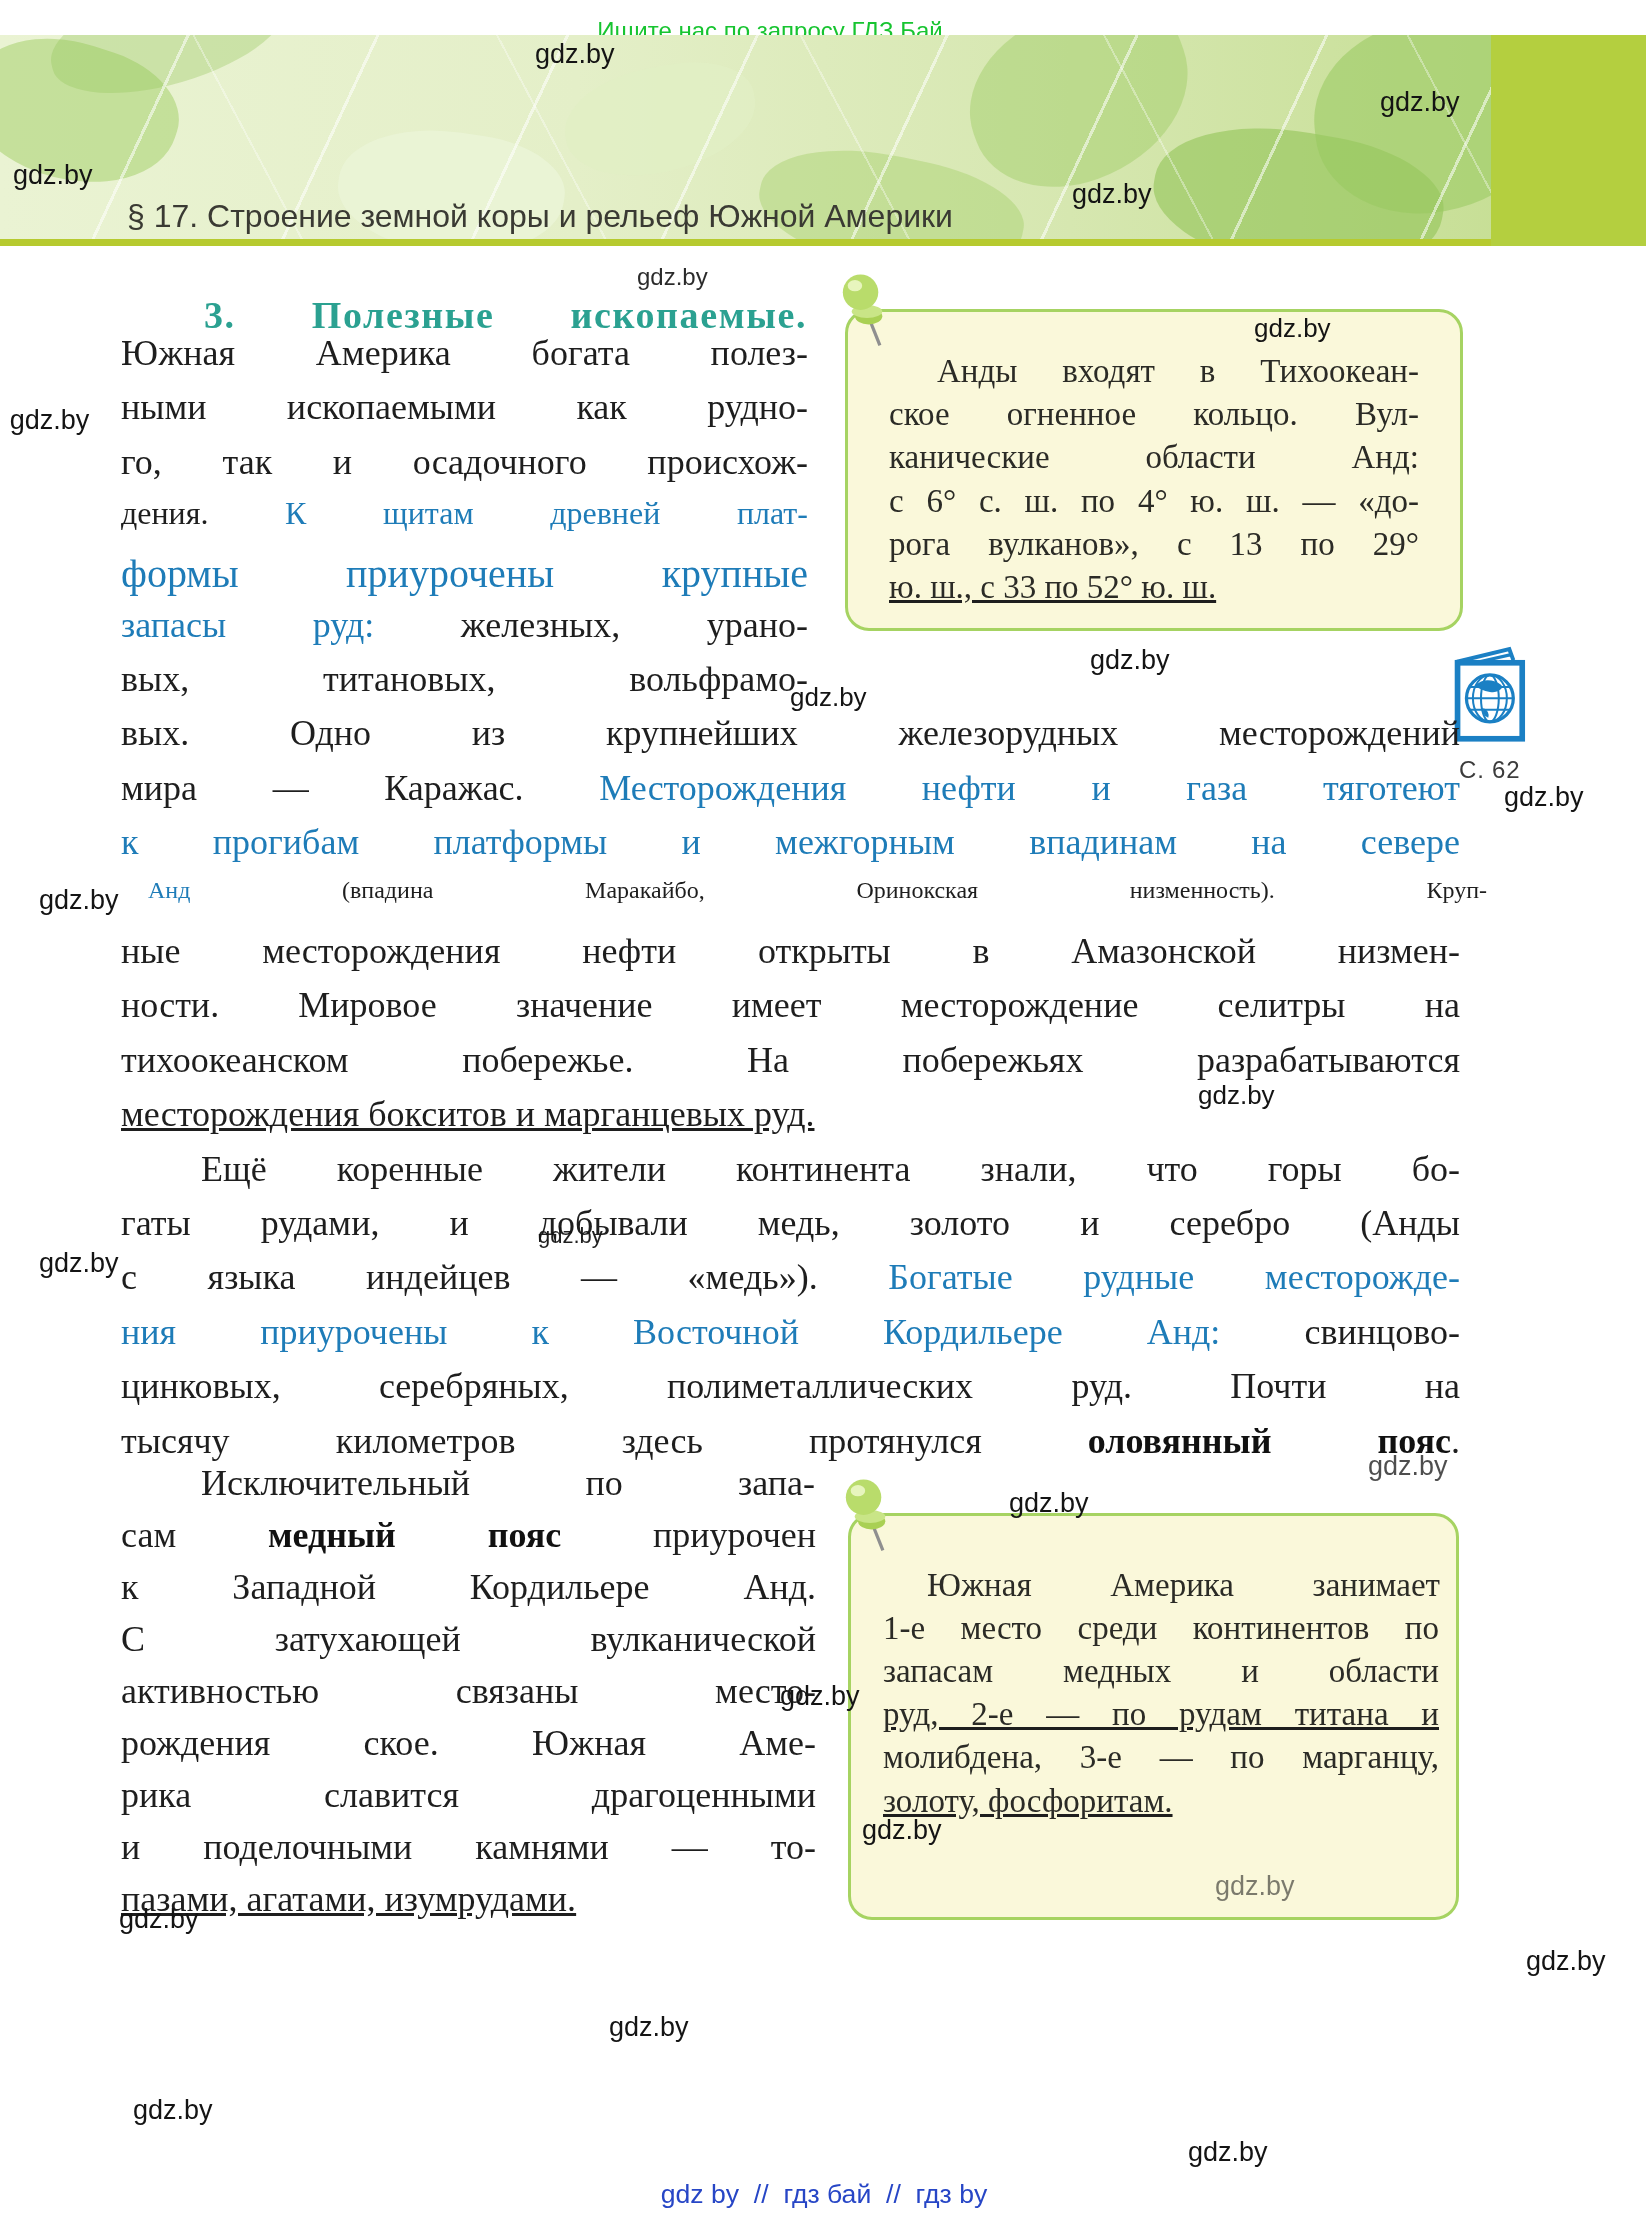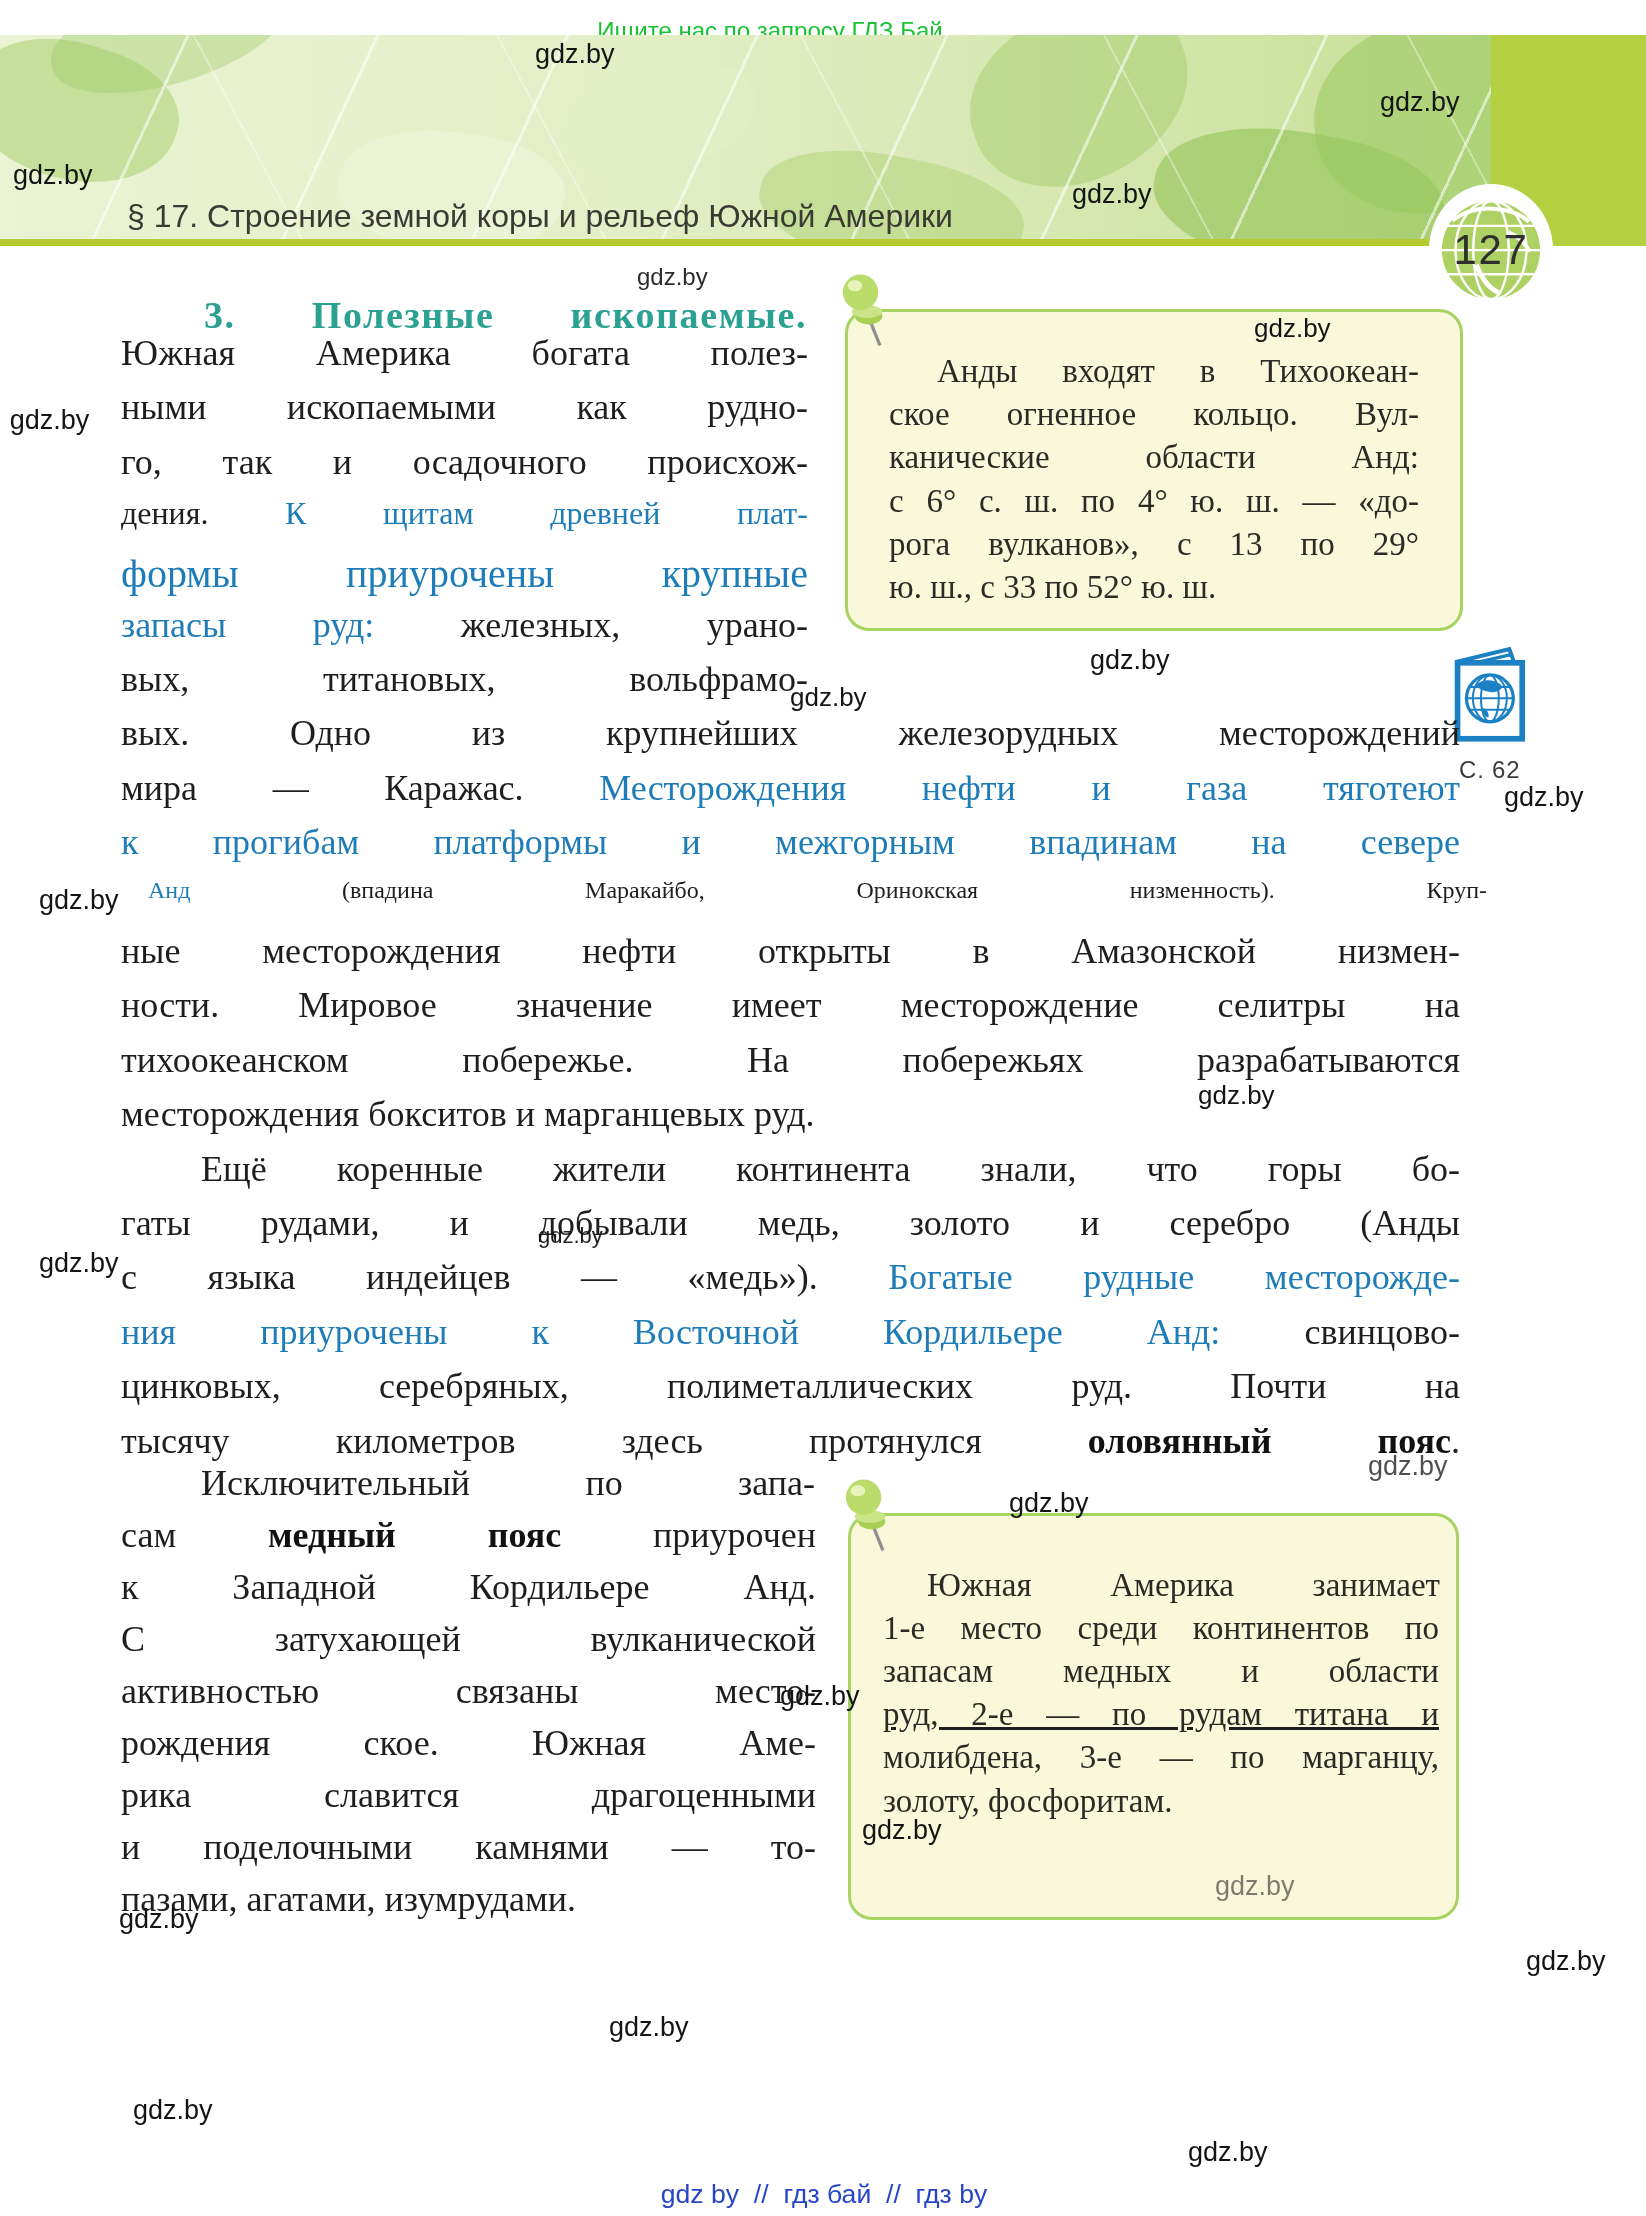--- a/index.html
+++ b/index.html
@@ -33,21 +33,21 @@
   .pushpin{position:absolute;width:58px;height:81px;}
   #pushpin1{top:271px;left:838px;}
   #pushpin2{top:1476px;left:841px;}
   
   #atlas-icon{top:645px;left:1451px;width:81px;height:97px;}
   #atlas-ref{top:756px;left:1459px;font-family:"Liberation Sans",sans-serif;font-size:24px;
          color:#3c3c3c;letter-spacing:0.8px;}
   
   .tline{position:absolute;line-height:1.18;color:#1e1e1e;text-align:justify;text-align-last:justify;
          text-justify:inter-word;}
-  .tline.last{text-align-last:left;}
+  .tline.last{text-align-last:left;text-decoration:underline;}
   .seg-k{color:#1e1e1e;}
   .seg-b{color:#1e7cb8;}
   .seg-B{color:#111111;font-weight:bold;}
   .seg-c{color:#2b2b26;}
   
   .wm{position:absolute;font-family:"Liberation Sans",sans-serif;color:#141414;white-space:nowrap;}
   
   #copyright{top:2055px;left:0;width:1647px;text-align:center;font-family:"Liberation Sans",sans-serif;
          font-size:37px;color:#f8b7c9;letter-spacing:0.8px;}
   #bottom-links{top:2179px;left:824px;transform:translateX(-50%);font-family:"Liberation Sans",sans-serif;
@@ -69,37 +69,20 @@
     <div class="leaf" style="left:967px;top:-24px;width:226px;height:169px;background:rgba(150,199,90,.40);transform:rotate(-20deg);"></div>
     <div class="leaf" style="left:1153px;top:97px;width:290px;height:137px;background:rgba(141,193,80,.55);transform:rotate(10deg);"></div>
     <div class="leaf" style="left:1314px;top:-16px;width:242px;height:193px;background:rgba(152,201,94,.55);transform:rotate(-6deg);"></div>
     <div id="band-veins"></div>
   </div>
   <div id="band-line" class="abs"></div>
   <div id="corner-block" class="abs"></div>
 
   <div id="paragraph-title" class="abs">§ 17. Строение земной коры и рельеф Южной Америки</div>
 
-  <div id="page-badge" class="abs">
-    <svg width="126" height="133" viewBox="0 0 156 165">
-      <ellipse cx="78" cy="82" rx="77" ry="82" fill="#ffffff"></ellipse>
-      <circle cx="78" cy="82" r="61" fill="#aed164"></circle>
-      <g stroke="#ffffff" stroke-width="3" fill="none">
-        <ellipse cx="78" cy="82" rx="22" ry="61"></ellipse>
-        <ellipse cx="78" cy="82" rx="44" ry="61"></ellipse>
-        <line x1="17" y1="82" x2="139" y2="82"></line>
-        <line x1="22" y1="52" x2="134" y2="52"></line>
-        <line x1="22" y1="112" x2="134" y2="112"></line>
-        <path d="M30,45 q25,-18 55,-14 q28,3 40,16" stroke-width="5"></path>
-        <path d="M60,100 q10,28 30,36" stroke-width="6"></path>
-        <path d="M100,60 q18,8 26,24" stroke-width="5"></path>
-      </g>
-    </svg>
-    <div id="page-number">127</div>
-  </div>
 
   <div id="section-heading" class="abs" style="color:#2ba191;">3. Полезные ископаемые.</div>
 
   <div id="callout1" class="callout"></div>
   <div id="callout2" class="callout"></div>
 
   <svg id="pushpin1" class="pushpin abs" viewBox="0 0 72 100">
     <line x1="40" y1="62" x2="52" y2="92" stroke="#8f8f8f" stroke-width="4"></line>
     <ellipse cx="38" cy="56" rx="17" ry="10" fill="#a9d054"></ellipse>
     <ellipse cx="36" cy="50" rx="19" ry="8" fill="#c9e587"></ellipse>

